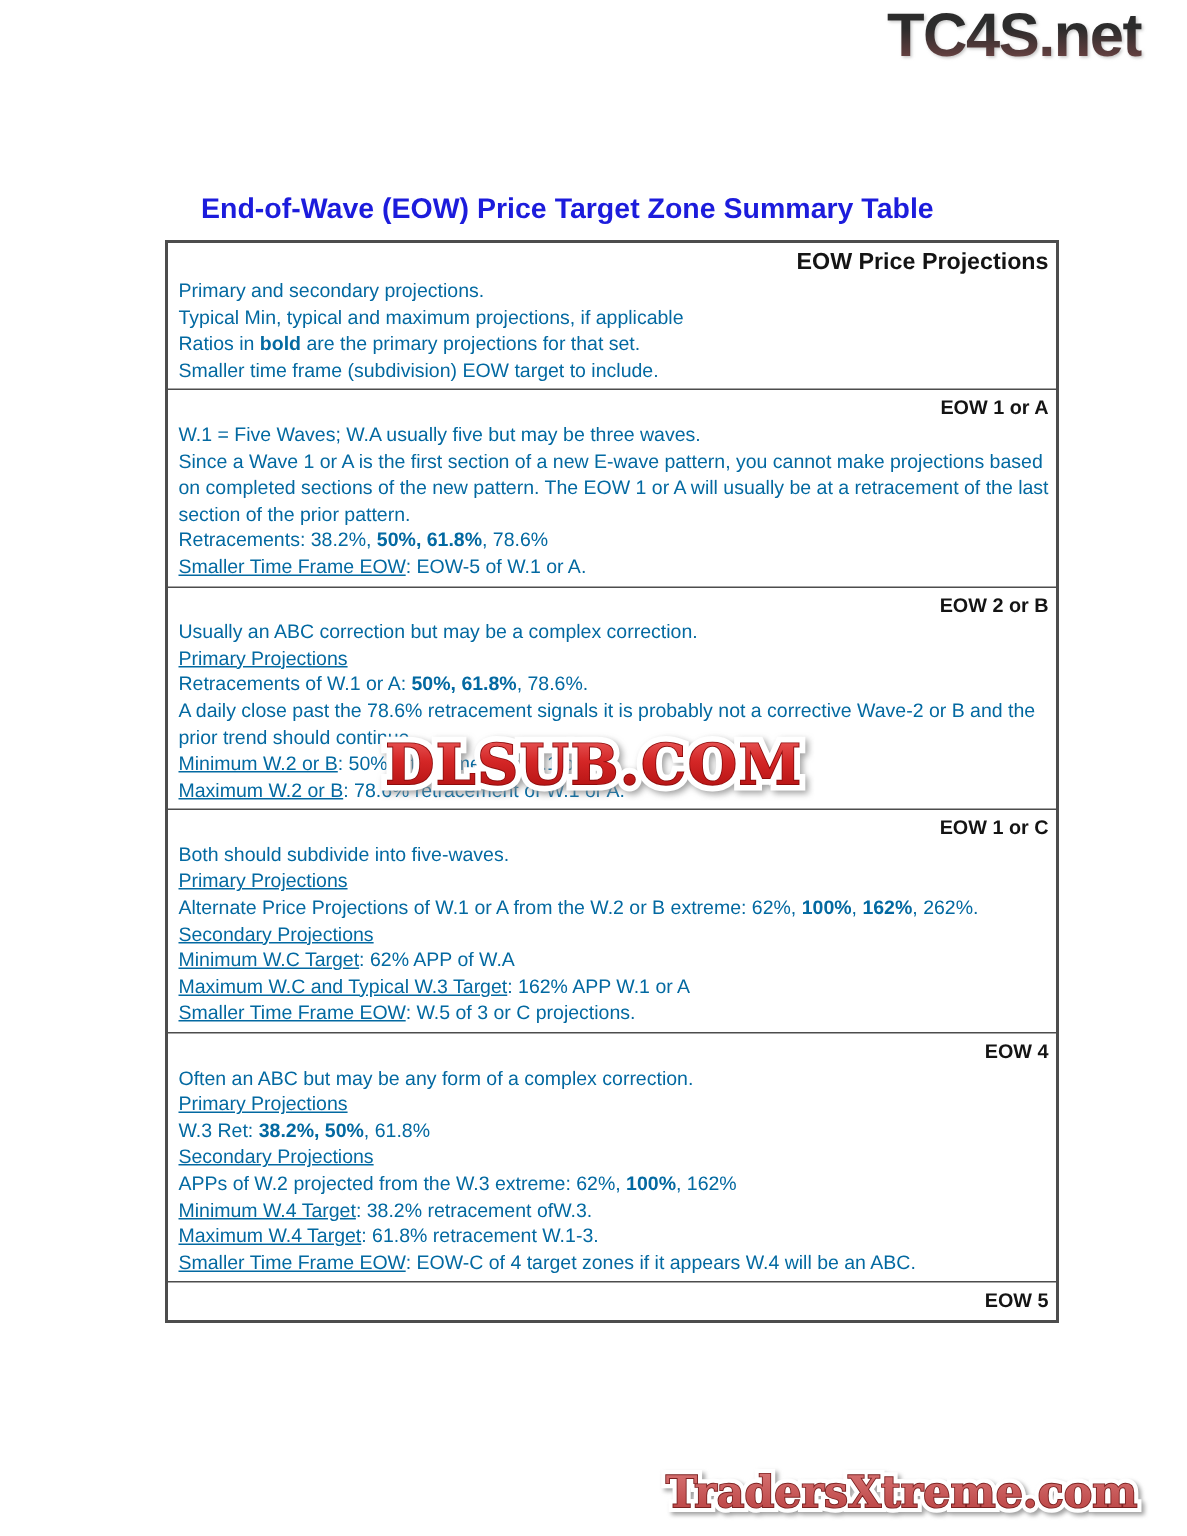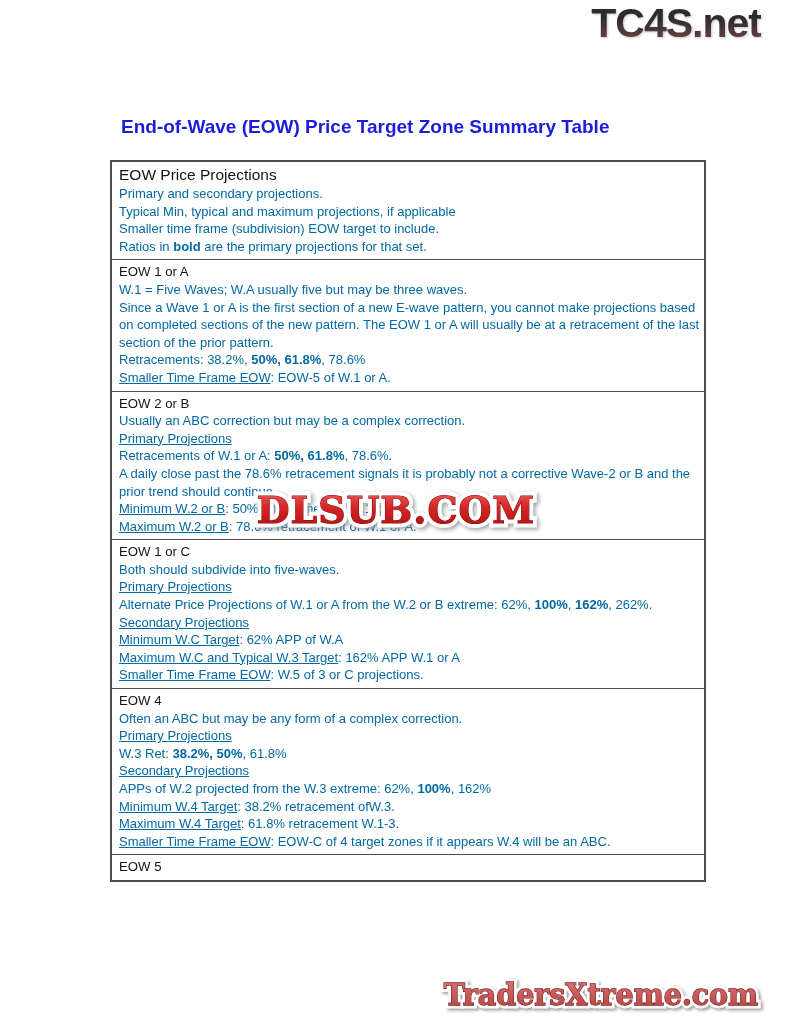--- a/index.html
+++ b/index.html
@@ -29,21 +29,21 @@
     background-clip: text;
     -webkit-text-fill-color: transparent;
     filter: drop-shadow(1px 1px 1px rgba(150,150,150,0.55));
   }
 
   
   .doc-title {
     position: absolute;
     left: 117px;
     top: 112px;
-    margin: 4px;
+    margin: 17px;
     font-size: 19px;
     font-weight: bold;
     color: var(--title_blue, #1c1cdc);
   }
   .copyright {
     position: absolute;
     left: 117px;
     top: 140px;
     font-size: 11px;
     color: #3d3d3d;
@@ -60,24 +60,25 @@
     background: #ffffff;
     box-sizing: border-box;
   }
   .row {
     padding: 3px 5px 4px 7px;
   }
   .row + .row {
     border-top: 1.5px solid var(--border_gray, #4d4d4d);
   }
   .heading {
-    font-weight: normal;
+    font-weight: bold;
     font-size: 13.2px;
     line-height: 17.6px;
     color: #141414;
+    text-align: right;
   }
   .heading.lg {
     font-size: 15.5px;
     line-height: 20px;
   }
   .line {
     margin: 0;
     font-size: 13px;
     line-height: 17.6px;
     color: #0369a1;
@@ -149,22 +150,22 @@
 
   <h1 class="doc-title">End-of-Wave (EOW) Price Target Zone Summary Table</h1>
 
   <div class="copyright">Copyright 2005, Dynamic Traders Group, Inc.</div>
 
   <div class="eow-table" id="eow-table">
       <div class="row">
         <div class="heading lg">EOW Price Projections</div>
         <p class="line"><span>Primary and secondary projections.</span></p>
         <p class="line"><span>Typical Min, typical and maximum projections, if applicable</span></p>
+        <p class="line"><span>Ratios in </span><span class="b">bold</span><span> are the primary projections for that set.</span></p>
         <p class="line"><span>Smaller time frame (subdivision) EOW target to include.</span></p>
-        <p class="line"><span>Ratios in </span><span class="b">bold</span><span> are the primary projections for that set.</span></p>
       </div>
       <div class="row">
         <div class="heading">EOW 1 or A</div>
         <p class="line"><span>W.1 = Five Waves; W.A usually five but may be three waves.</span></p>
         <p class="line"><span>Since a Wave 1 or A is the first section of a new E-wave pattern, you cannot make projections based on completed sections of the new pattern. The EOW 1 or A will usually be at a retracement of the last section of the prior pattern.</span></p>
         <p class="line"><span>Retracements: 38.2%, </span><span class="b">50%, 61.8%</span><span>, 78.6%</span></p>
         <p class="line"><span class="u">Smaller Time Frame EOW</span><span>: EOW-5 of W.1 or A.</span></p>
       </div>
       <div class="row">
         <div class="heading">EOW 2 or B</div>

